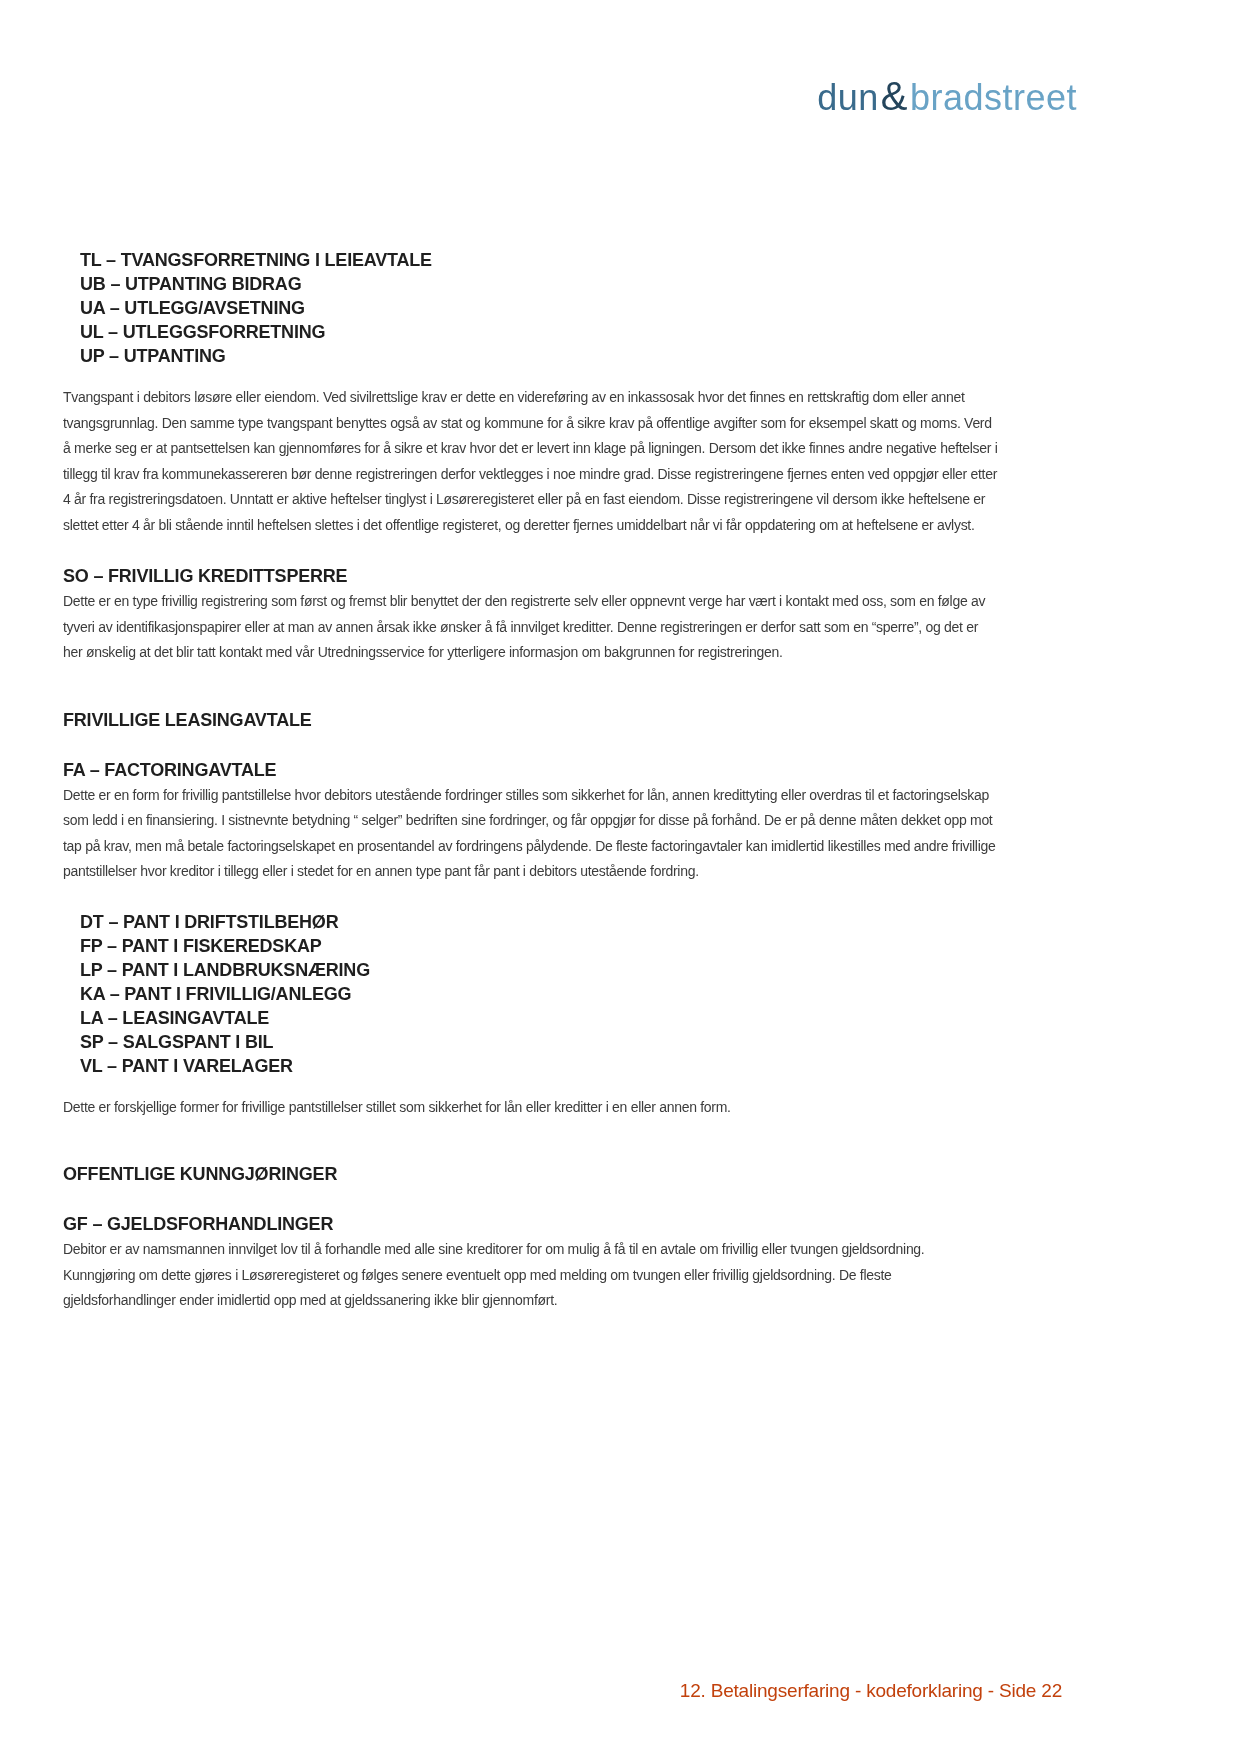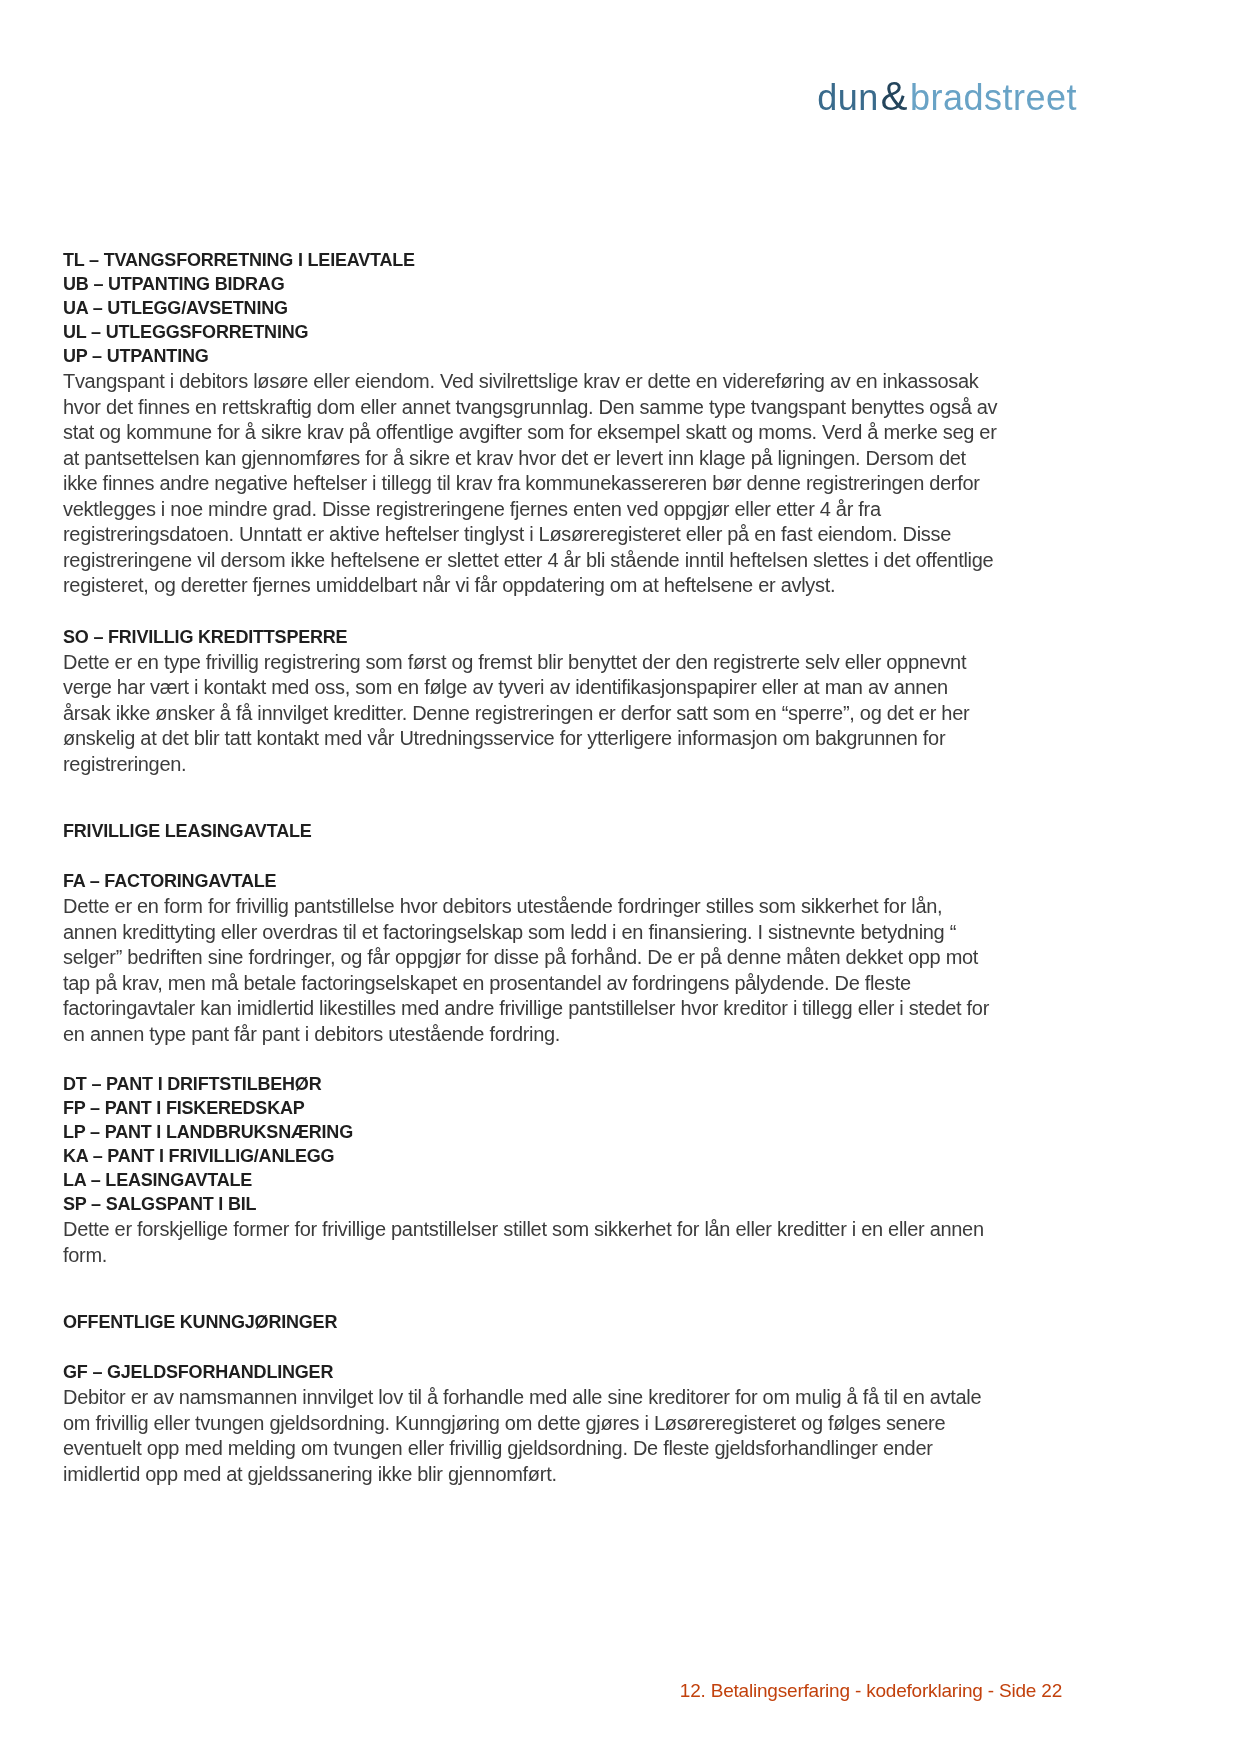--- a/index.html
+++ b/index.html
@@ -29,21 +29,21 @@
   }
   .logo .dun { color: #3a6b8c; }
   .logo .amp { color: #24455c; font-size: 40px; padding: 0 2px; font-weight: 500; }
   .logo .brad { color: #69a3c6; }
 
   
   .content {
     margin: 130px 62px 0 63px;
     max-width: 935px;
   }
-  .sec { margin: 0; padding: 0; }
+  .sec { margin: 17px; padding: 0; }
   .codes { margin-top: 25px; }
   .sec:first-child { margin-top: 0; }
   .code-line {
     font-size: 18px;
     font-weight: 700;
     line-height: 24px;
     color: #1f1f1f;
     letter-spacing: -0.2px;
   }
   h3.code-heading {
@@ -58,21 +58,21 @@
     margin: 42px 0 0 0;
     font-size: 18px;
     font-weight: 700;
     line-height: 24px;
     color: #1f1f1f;
     letter-spacing: -0.2px;
   }
   [data-name="section-title-frivillige-pantstillelser"] { margin-top: 70px; }
   p.paragraph {
     margin: 1px 0 0 0;
-    font-size: 20px;
+    font-size: 14px;
     font-weight: 400;
     line-height: 25.5px;
     color: #3c3c3c;
     letter-spacing: -0.3px;
   }
   
   .footer {
     position: absolute;
     right: 179px;
     bottom: 52px;
@@ -106,20 +106,21 @@
       <h2 class="sec group-title" data-name="section-title-frivillige-pantstillelser">FRIVILLIGE LEASINGAVTALE</h2>
       <h3 class="sec code-heading" data-name="heading-fa-factoringavtale">FA – FACTORINGAVTALE</h3>
       <p class="sec paragraph" data-name="paragraph-fa">Dette er en form for frivillig pantstillelse hvor debitors utestående fordringer stilles som sikkerhet for lån, annen kredittyting eller overdras til et factoringselskap som ledd i en finansiering. I sistnevnte betydning “ selger” bedriften sine fordringer, og får oppgjør for disse på forhånd. De er på denne måten dekket opp mot tap på krav, men må betale factoringselskapet en prosentandel av fordringens pålydende. De fleste factoringavtaler kan imidlertid likestilles med andre frivillige pantstillelser hvor kreditor i tillegg eller i stedet for en annen type pant får pant i debitors utestående fordring.</p>
       <div class="sec codes" data-name="codes-pant-group">
         <div class="code-line" data-name="codes-pant-group-line-0">DT – PANT I DRIFTSTILBEHØR</div>
         <div class="code-line" data-name="codes-pant-group-line-1">FP – PANT I FISKEREDSKAP</div>
         <div class="code-line" data-name="codes-pant-group-line-3">LP – PANT I LANDBRUKSNÆRING</div>
         <div class="code-line" data-name="codes-pant-group-line-4">KA – PANT I FRIVILLIG/ANLEGG</div>
         <div class="code-line" data-name="codes-pant-group-line-5">LA – LEASINGAVTALE</div>
         <div class="code-line" data-name="codes-pant-group-line-6">SP – SALGSPANT I BIL</div>
+        <div class="code-line" data-name="codes-pant-group-line-7">VL – PANT I VARELAGER</div>
       </div>
       <p class="sec paragraph" data-name="paragraph-pant">Dette er forskjellige former for frivillige pantstillelser stillet som sikkerhet for lån eller kreditter i en eller annen form.</p>
       <h2 class="sec group-title" data-name="section-title-offentlige-kunngjoringer">OFFENTLIGE KUNNGJØRINGER</h2>
       <h3 class="sec code-heading" data-name="heading-gf-gjeldsforhandlinger">GF – GJELDSFORHANDLINGER</h3>
       <p class="sec paragraph" data-name="paragraph-gf">Debitor er av namsmannen innvilget lov til å forhandle med alle sine kreditorer for om mulig å få til en avtale om frivillig eller tvungen gjeldsordning. Kunngjøring om dette gjøres i Løsøreregisteret og følges senere eventuelt opp med melding om tvungen eller frivillig gjeldsordning. De fleste gjeldsforhandlinger ender imidlertid opp med at gjeldssanering ikke blir gjennomført.</p>
     </main>
 
   <div class="footer" data-name="page-footer-label">12. Betalingserfaring - kodeforklaring - Side 22</div>
 
 </div>

